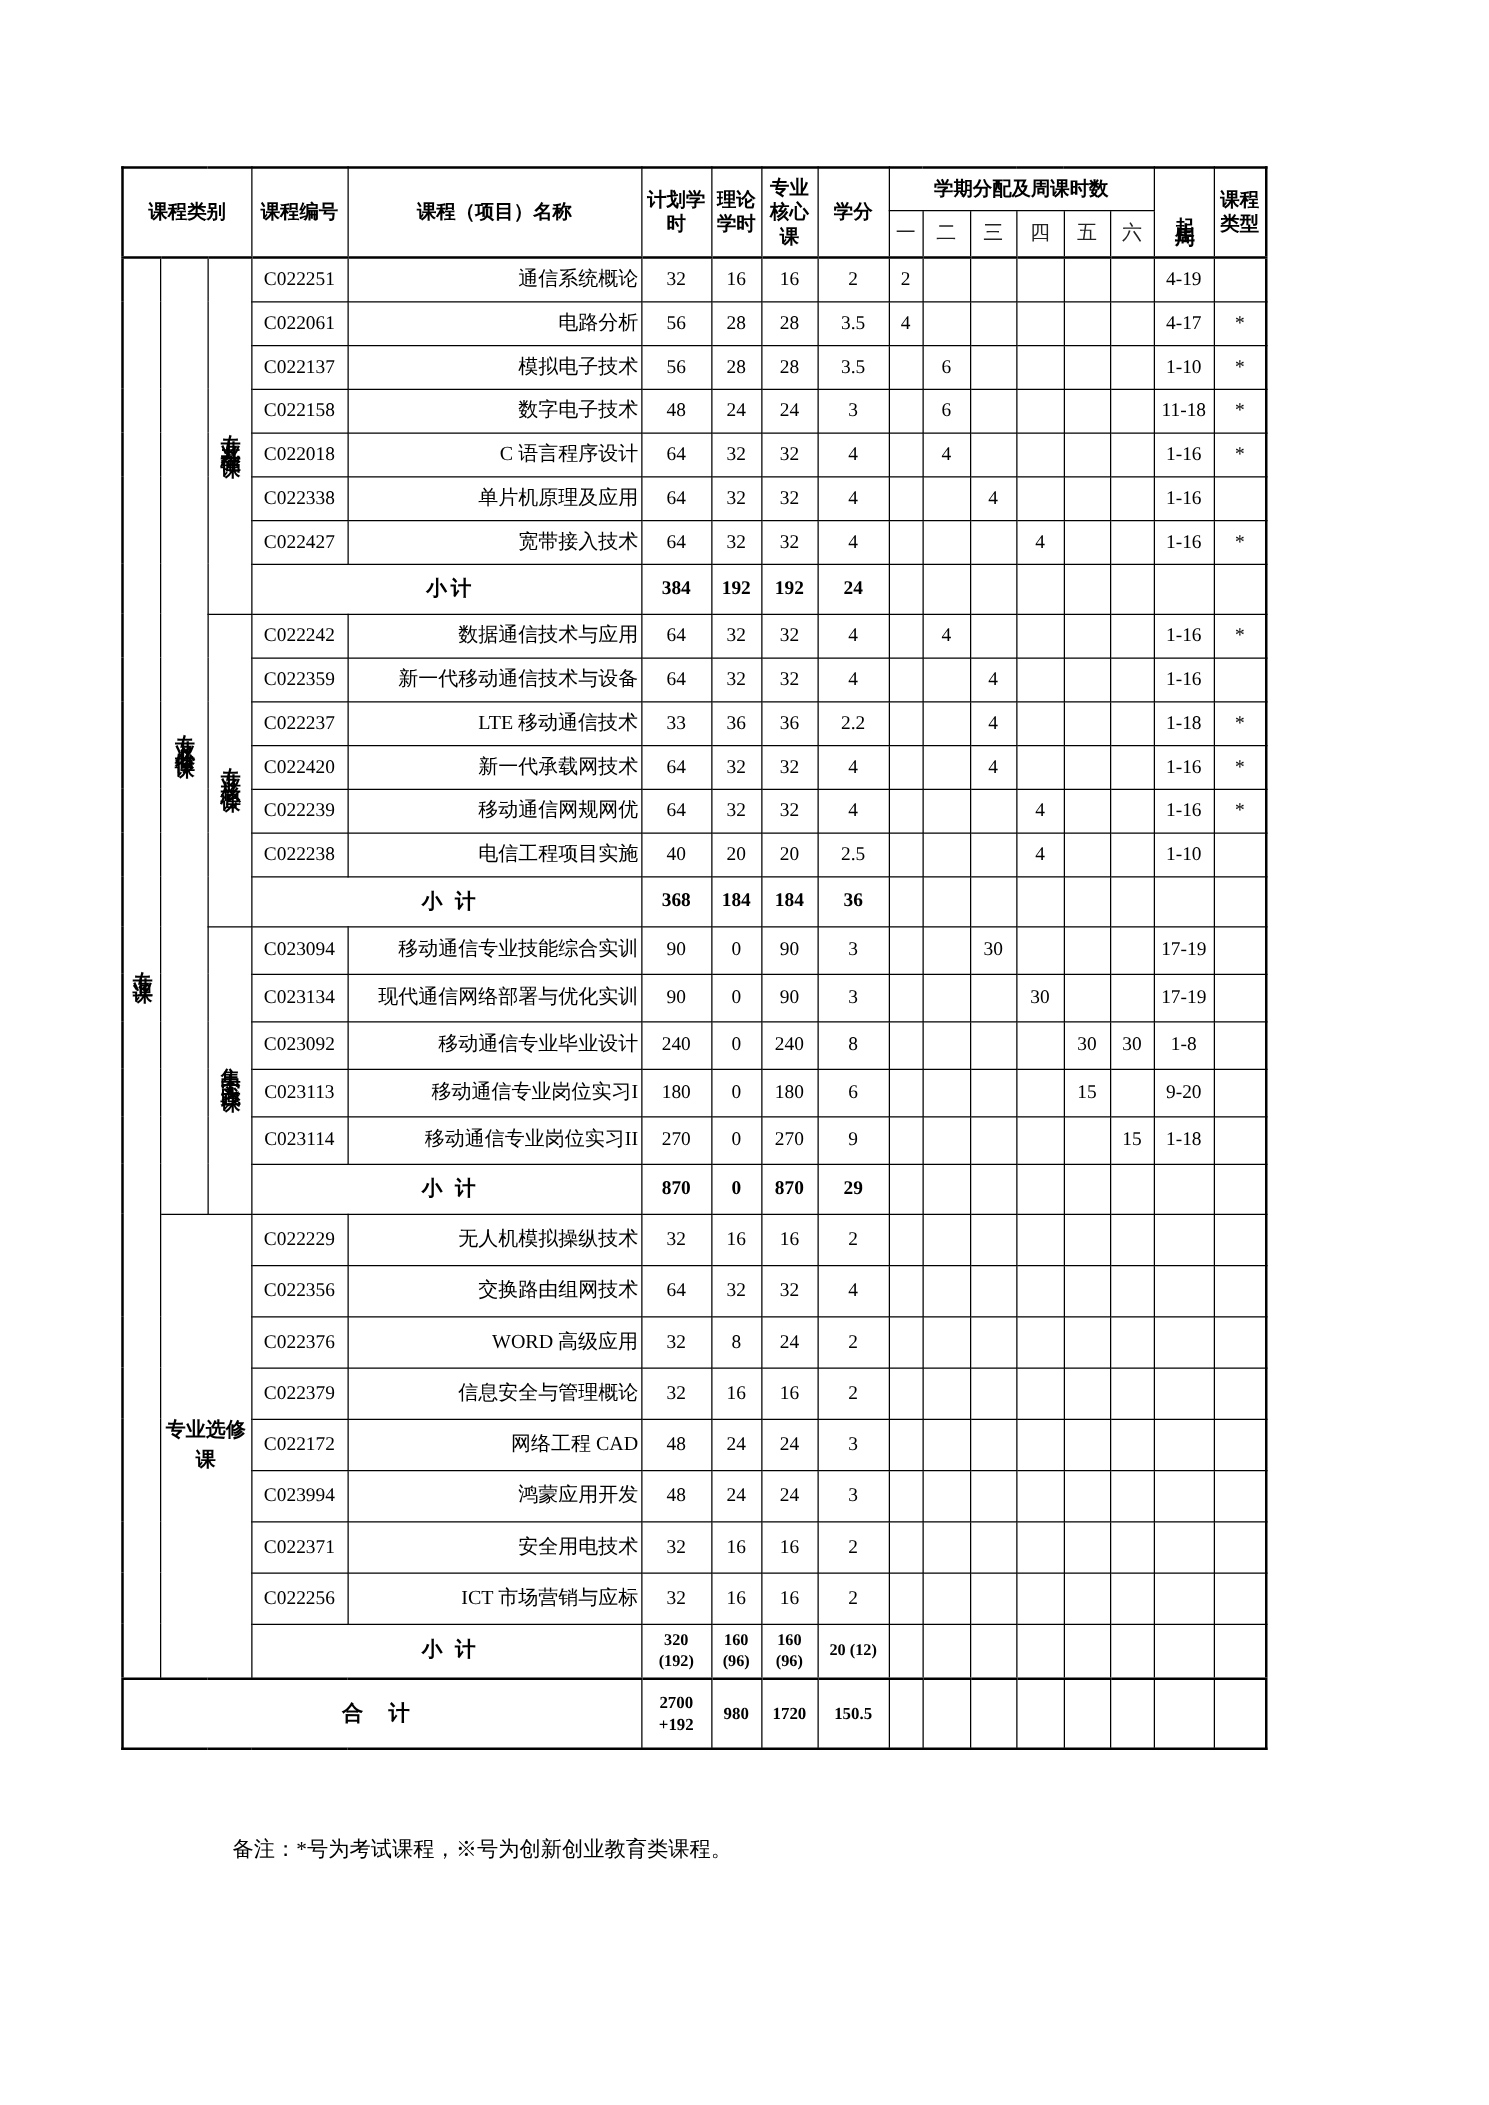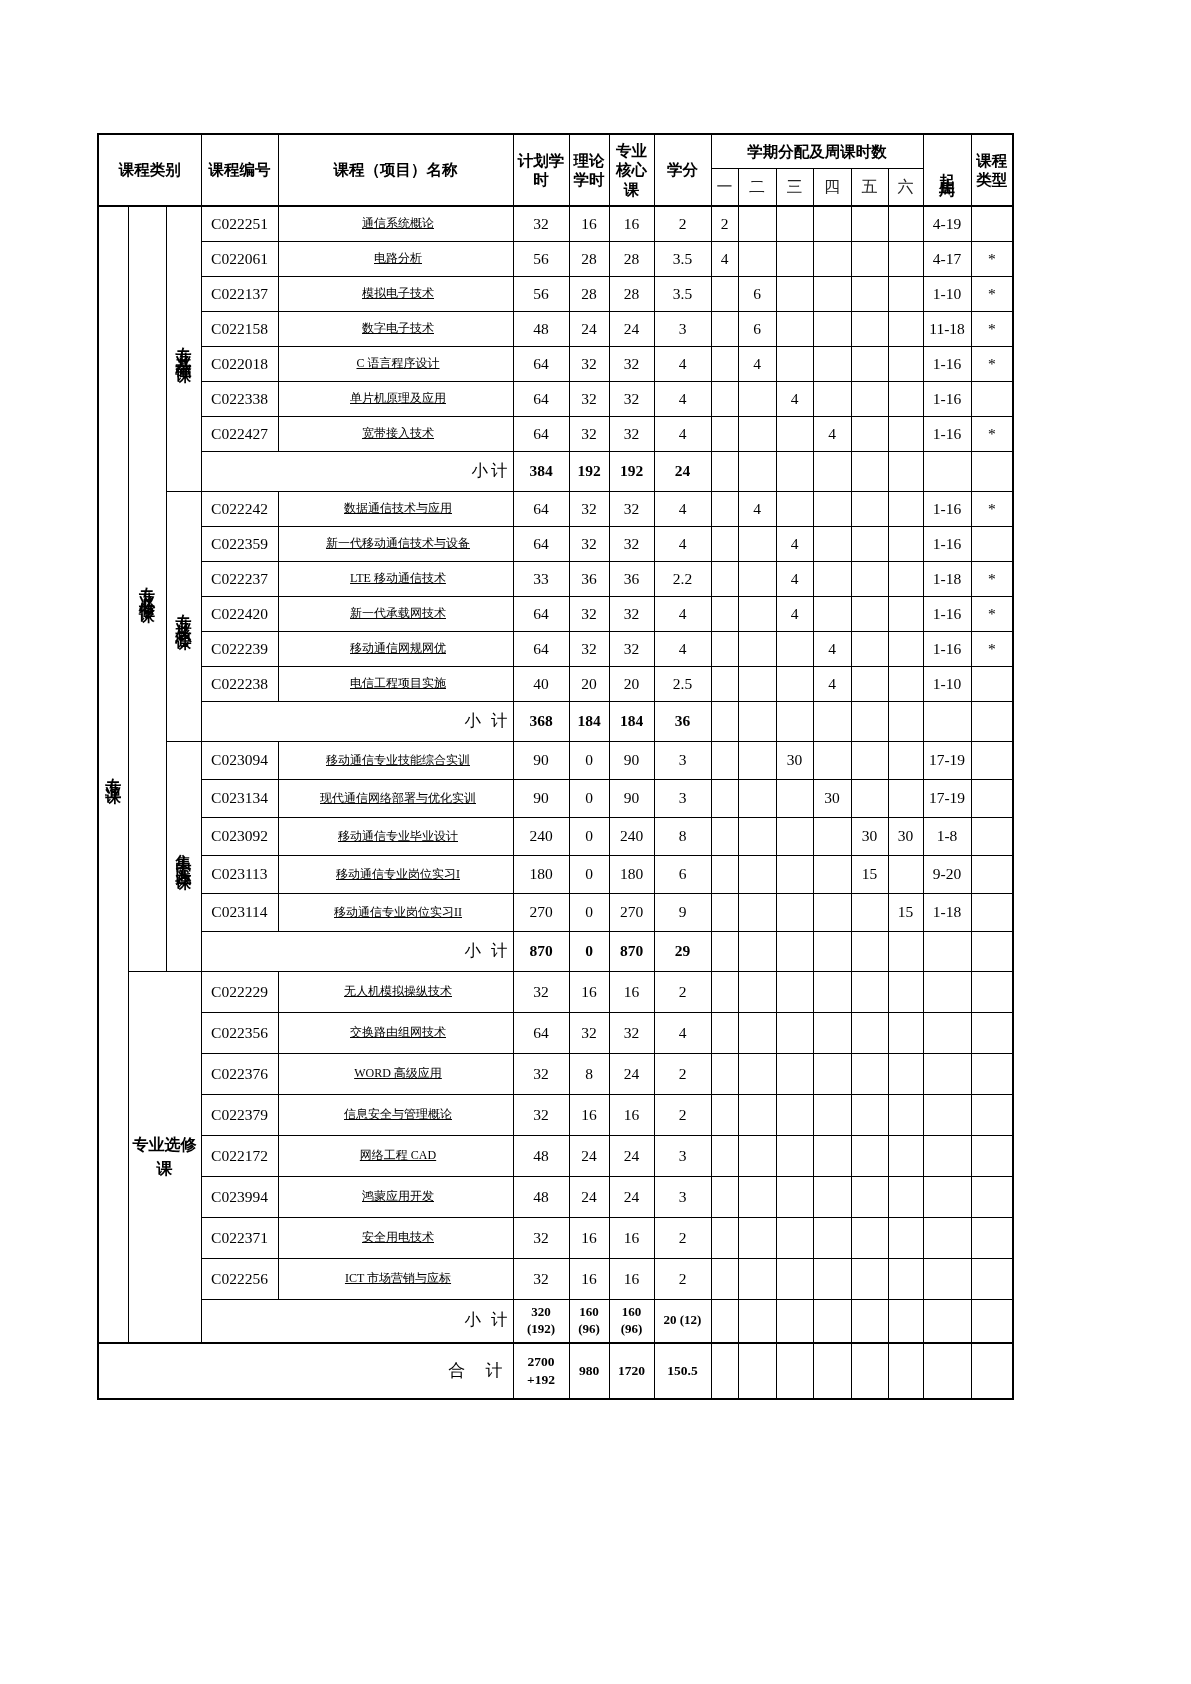--- a/index.html
+++ b/index.html
@@ -20,22 +20,22 @@
   tr.sec2{height:38px;}
   tr.sec3{height:41px;}
   tr.subtotal{height:40px;}
   tr.subtotal.small{height:44px;}
   tr.total{height:56px;}
   tr.total th,tr.total td{border-top:2px solid #000;}
   .vtext{writing-mode:vertical-rl;text-orientation:upright;letter-spacing:5px;
          font-weight:bold;font-size:16px;display:inline-block;}
   th.cat{font-weight:bold;}
   th.horiz{font-weight:bold;font-size:16px;text-align:center;padding:0 3px;line-height:1.5;}
-  .cname{text-align:center;padding-left:7px;font-size:12px;text-decoration:underline;}
-  .stlabel{text-align:right;padding-left:9px;font-weight:normal;font-size:16.5px;
+  .cname{text-align:right;padding-left:7px;font-size:16px;}
+  .stlabel{text-align:center;padding-left:9px;font-weight:bold;font-size:16.5px;
            letter-spacing:3px;}
   .total-label{font-size:17px;letter-spacing:8px;padding-left:0;}
   .b{font-weight:bold;white-space:pre-line;font-family:Liberation Serif, serif;}
   tr.subtotal.small .b{font-size:13px;line-height:1.3;}
   tr.total .b{font-size:13.5px;line-height:1.3;}
   .weeks{padding:1px 1px;line-height:1.15;margin-top:32px;}
   .footnote{position:absolute;left:186px;top:1468px;font-size:17px;}
   .pagenum{position:absolute;left:0;top:1545px;width:100%;text-align:center;
            font-size:15px;}
 </style>
@@ -583,13 +583,14 @@
           <td></td>
           <td></td>
           <td></td>
           <td></td>
           <td></td>
           <td></td>
         </tr>
       </tbody>
   </table>
 
+  <div class="footnote">备注：*号为考试课程，※号为创新创业教育类课程。</div>
 </div>
 
 </body></html>

